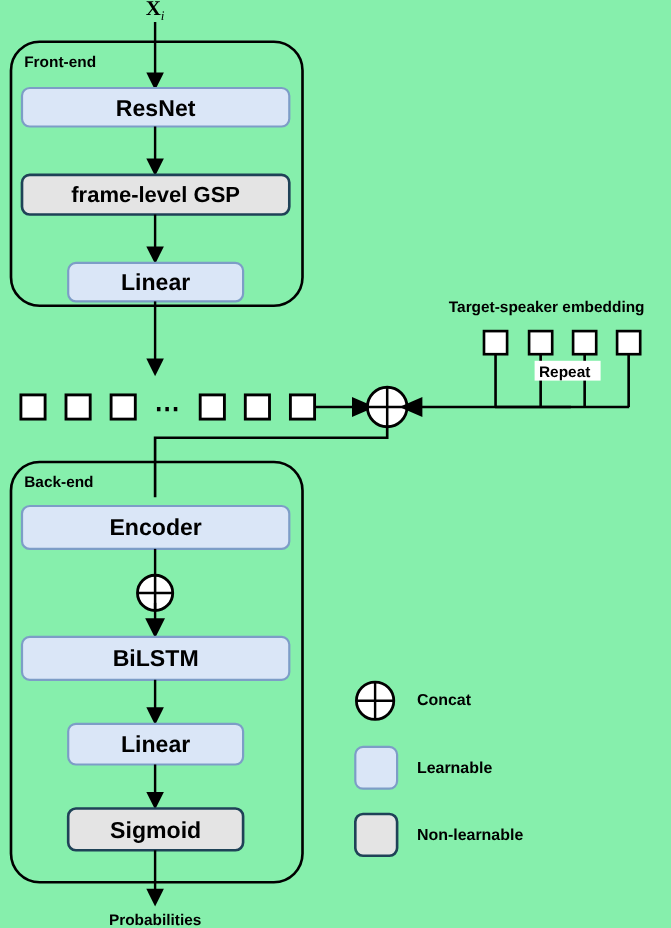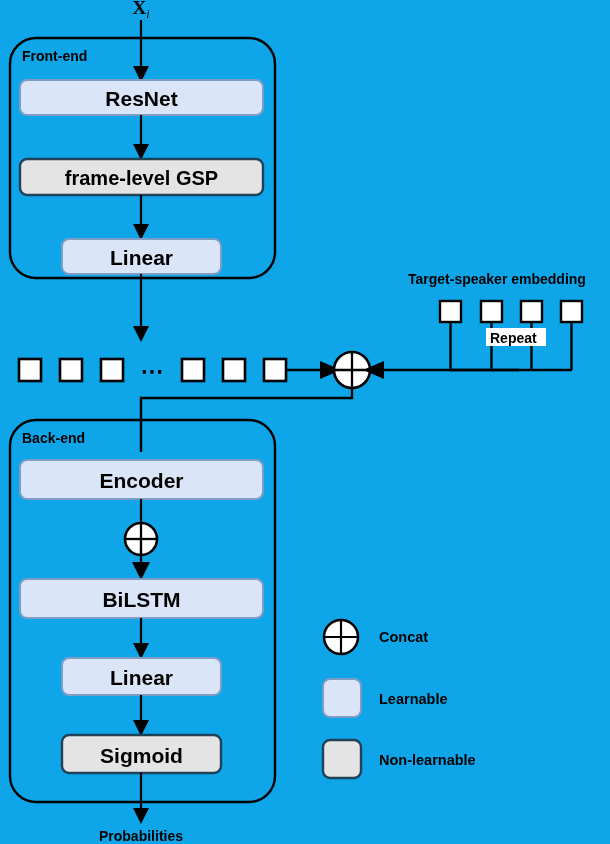--- a/index.html
+++ b/index.html
@@ -4,21 +4,21 @@
 <style>
   html, body {
     margin: 0;
     padding: 0;
     background: #ffffff;
   }
   #root {
     position: relative;
     width: 610px;
     height: 844px;
-    background: #0ea5e9;
+    background: #86efac;
     font-family: "Liberation Sans", sans-serif;
     overflow: hidden;
   }
   #diagram-svg {
     position: absolute;
     left: 0;
     top: 0;
     width: 610px;
     height: 844px;
   }

